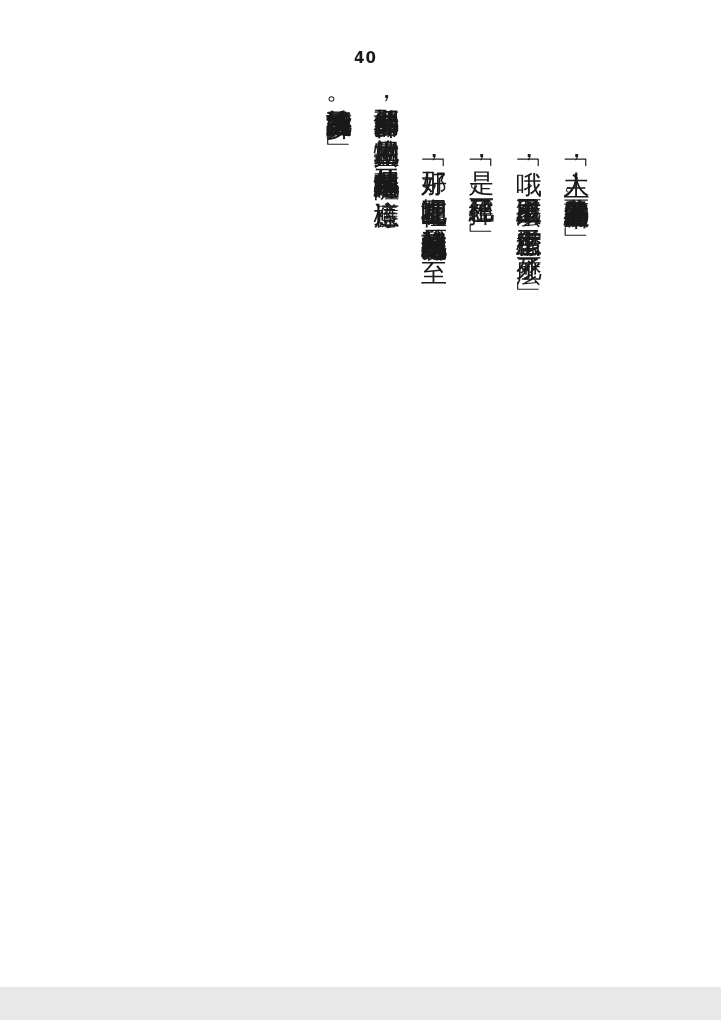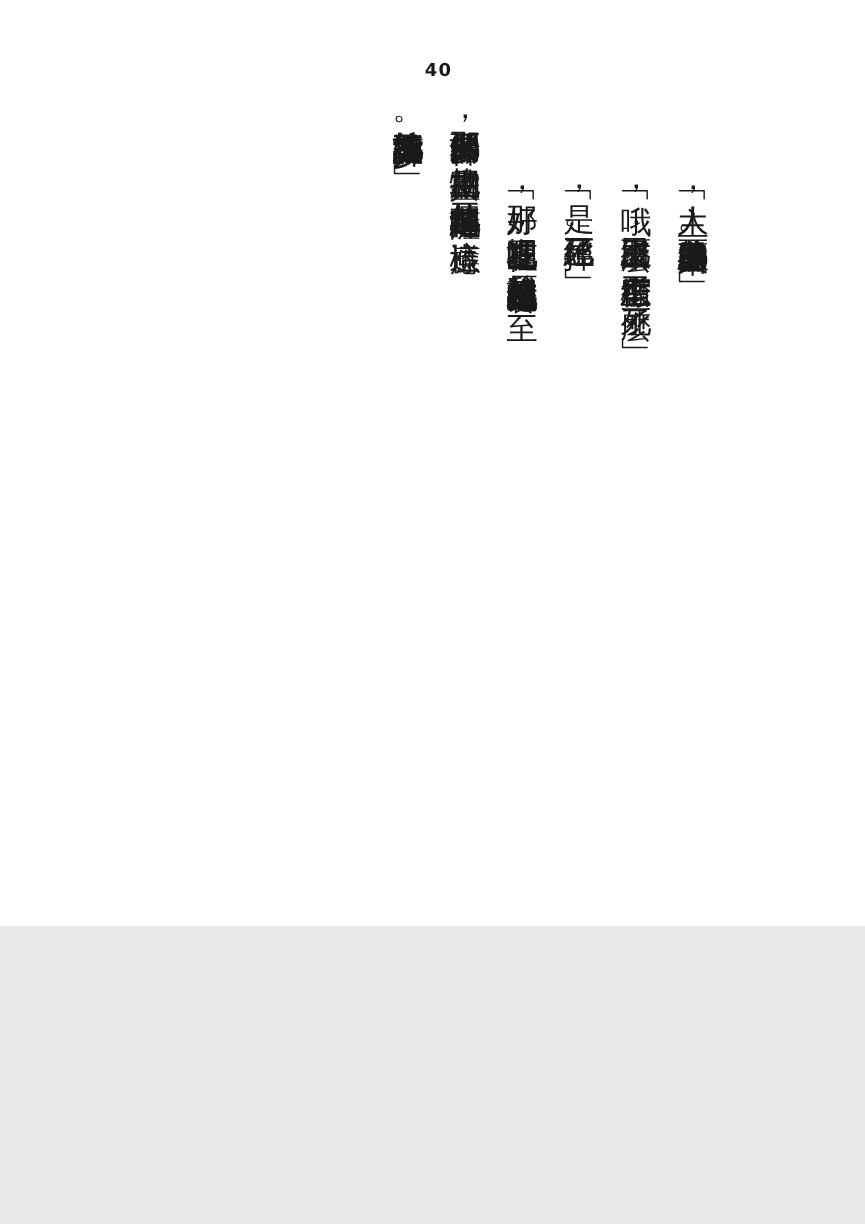--- a/index.html
+++ b/index.html
@@ -3,21 +3,21 @@
 <meta charset="utf-8">
 <style>
   html, body {
     margin: 0;
     padding: 0;
     background: #e8e8e8;
   }
   .book-page {
     position: relative;
     width: 721px;
-    height: 772px;
+    height: 987px;
     margin: 0 auto;
     background: #ffffff;
     overflow: hidden;
     font-family: "DejaVu Serif", "Liberation Serif", serif;
     color: #1a1a1a;
   }
   .page-number {
     position: absolute;
     top: 49px;
     left: 354px;

